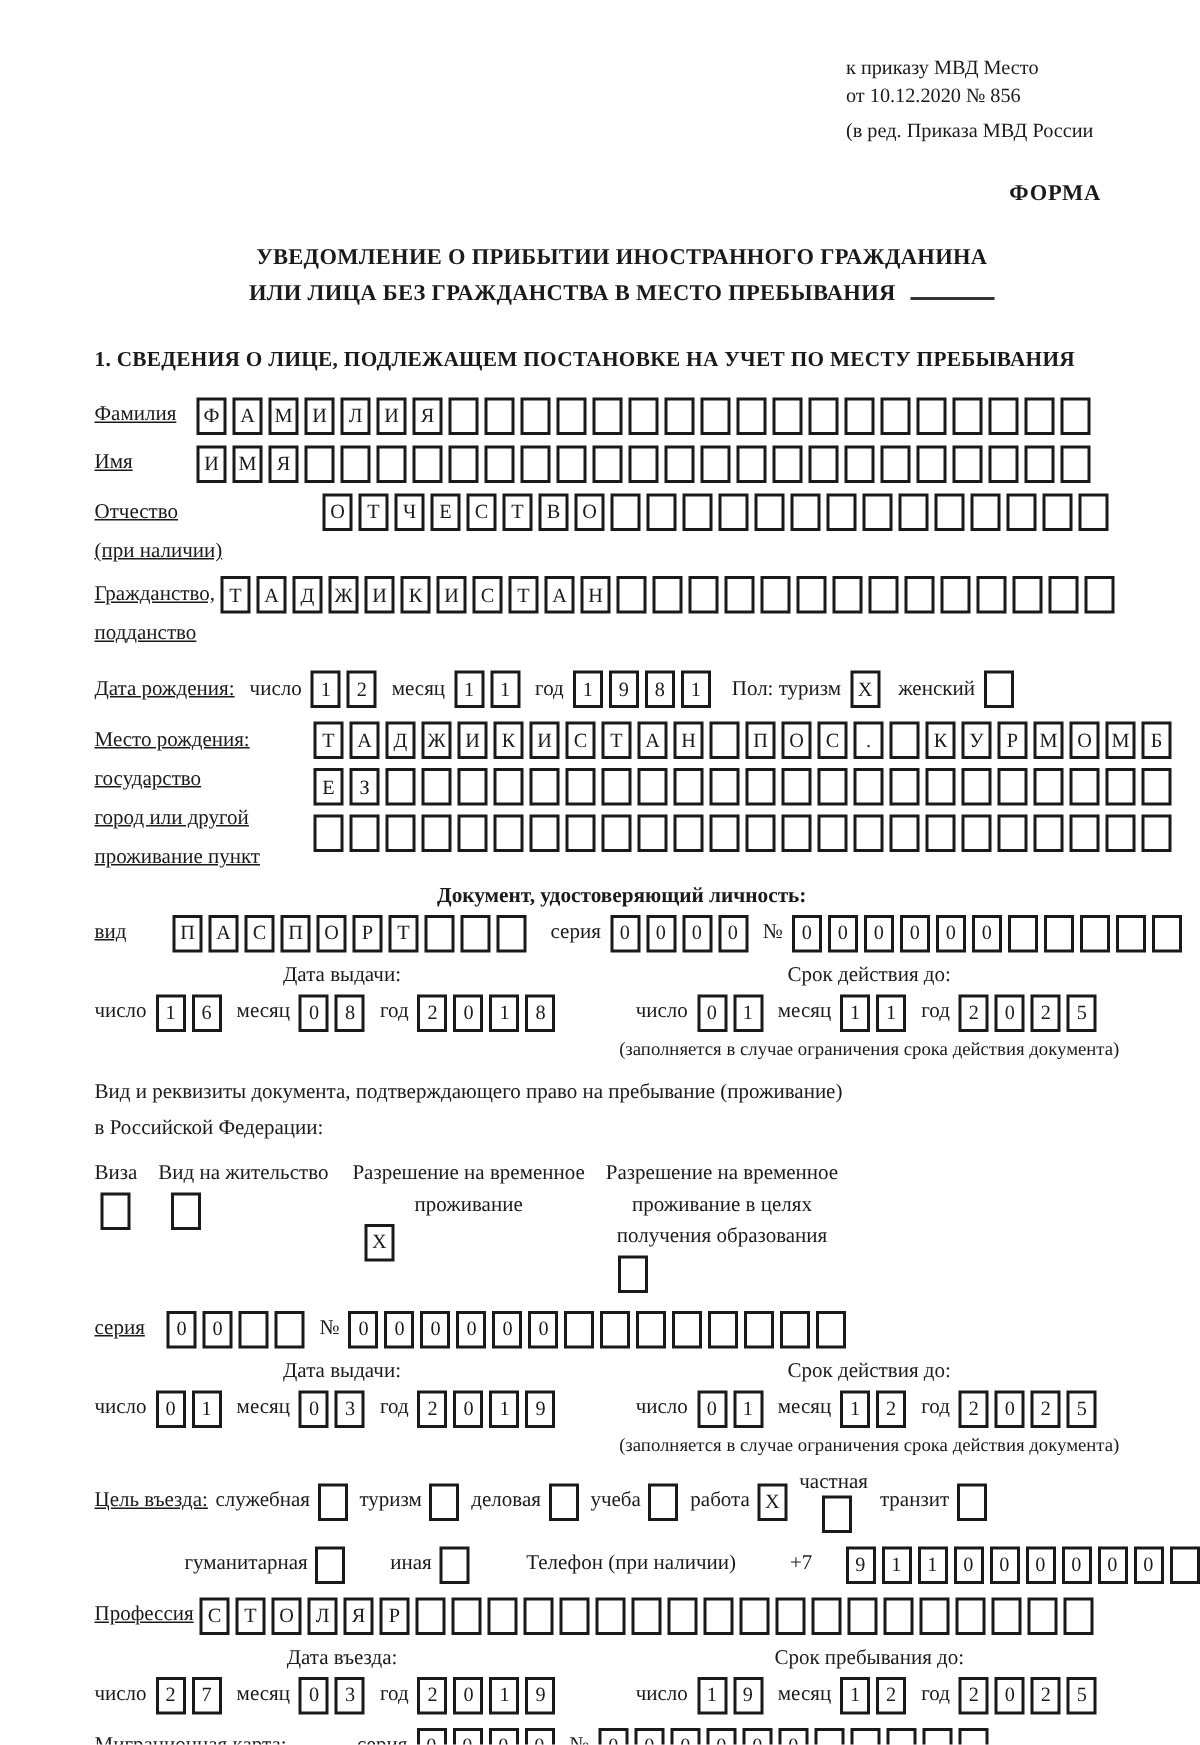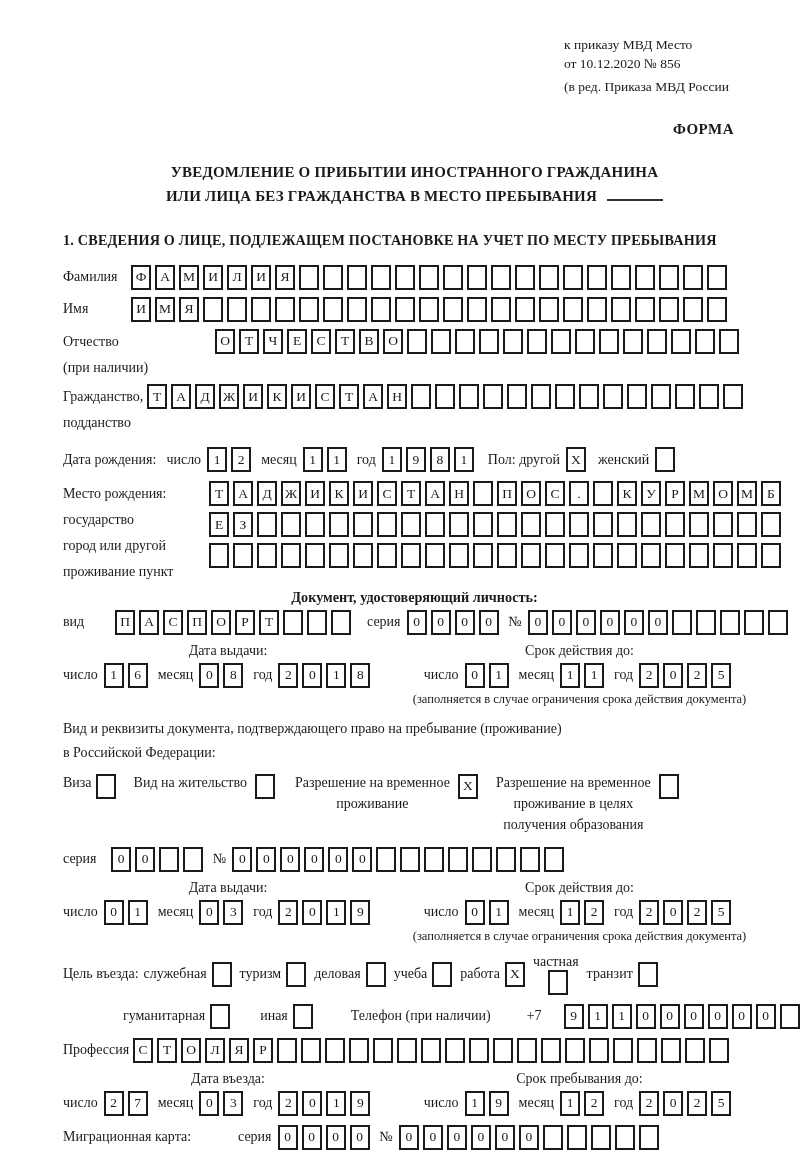--- a/index.html
+++ b/index.html
@@ -27,21 +27,21 @@
   .cell {
     display:inline-flex; align-items:center; justify-content:center;
     width:20px; height:25px; flex:none;
     border:2px solid #1a1a1a; margin-right:4px;
     font-size:13.5px; line-height:1;
   }
   .cells { display:flex; flex-wrap:nowrap; }
 
   .row { display:flex; align-items:center; margin-top:7px; }
   .row-start { align-items:flex-start; }
-  .lbl { flex:none; }
+  .lbl { flex:none;text-decoration:underline; }
   .w68 { width:68px; } .w84 { width:84px; } .w152 { width:152px; }
   .w70 { width:70px; } .w146 { width:146px; }
   .two-line { line-height:1.9; }
 
   .stack { display:flex; flex-direction:column; }
   .stack .cells { margin-top:6px; }
   .stack .cells:first-child { margin-top:0; }
 
   .mini-lbl { margin:0 6px; flex:none; }
   .mini-first { margin-left:0; }
@@ -52,21 +52,21 @@
   .datecol { display:flex; flex-direction:column; }
   .datecol1 { width:330px; }
   .datecol2 { flex:1; }
   .datehead { text-align:center; margin-bottom:4px; }
   .dateline { display:flex; align-items:center; }
   .note { font-size:12.5px; margin-top:4px; text-align:center; white-space:nowrap; }
 
   .intro { margin-top:10px; line-height:1.75; }
 
   .optrow { display:flex; align-items:flex-start; margin-top:6px; }
-  .opt { display:flex; align-items:flex-start; }
+  .opt { display:flex; align-items:flex-start;flex-direction:column; }
   .optlbl { text-align:center; line-height:1.5; }
   .opt .cell { margin-left:8px; margin-top:2px; }
   .opt1 .cell { margin-left:4px; }
 
   .pair { display:flex; align-items:center; }
   .pair .cell { margin-left:5px; margin-right:0; }
 </style>
 </head>
 <body>
 
@@ -227,21 +227,21 @@
         <span class="cell">1</span>
         <span class="cell">1</span>
       </span>
     <span class="mini-lbl">год</span>
     <span class="cells">
         <span class="cell">1</span>
         <span class="cell">9</span>
         <span class="cell">8</span>
         <span class="cell">1</span>
       </span>
-    <span class="mini-lbl" style="margin-left:10px;">Пол: другой</span>
+    <span class="mini-lbl" style="margin-left:10px;">Пол: туризм</span>
     <span class="cells">
         <span class="cell">X</span>
       </span>
     <span class="mini-lbl" style="margin-left:8px;">женский</span>
     <span class="cells">
         <span class="cell"></span>
       </span>
   </div>
 
   <div class="row row-start" style="margin-top:9px;">

